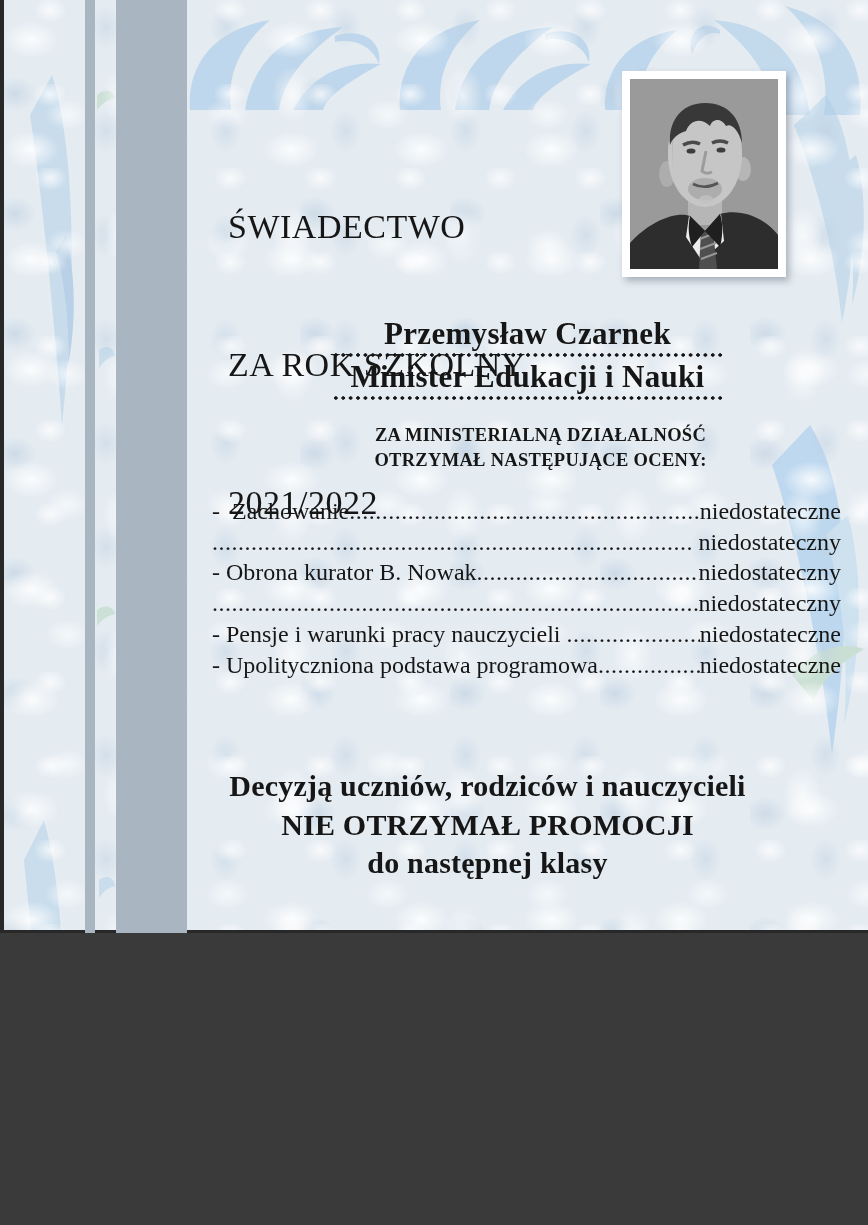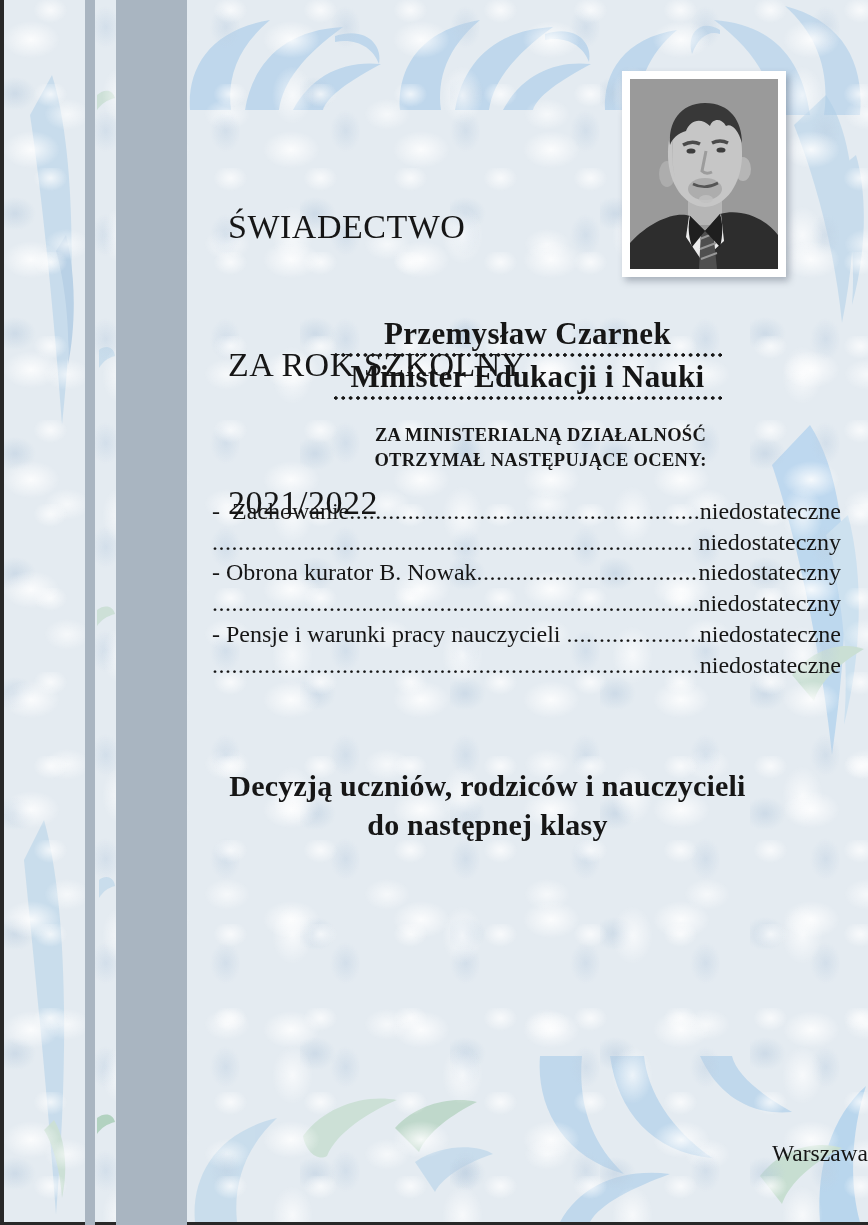--- a/index.html
+++ b/index.html
@@ -1,18 +1,18 @@
 <!DOCTYPE html>
 <html lang="pl"><head>
 <meta charset="utf-8">
 <style>
   html,body{margin:0;padding:0;background:#3a3a3a;}
   .page{
     position:relative;
-    width:868px;height:1225px;
+    width:868px;height:933px;
     margin:0 auto;
     background:#e4ebf1;
     overflow:hidden;
     font-family:"Liberation Serif","DejaVu Serif",serif;
     color:#161616;
   }
   
   .swirl{position:absolute;z-index:1;}
   .marble{
     position:absolute;inset:0;z-index:2;pointer-events:none;
@@ -237,27 +237,29 @@
     <div class="grade-row">
       <span class="grade-dots">................................................................................................................................................</span>
       <span class="grade-value">niedostateczny</span>
     </div>
     <div class="grade-row">
       <span class="grade-label">- Pensje i warunki pracy nauczycieli </span>
       <span class="grade-dots">................................................................................................................................................</span>
       <span class="grade-value">niedostateczne</span>
     </div>
     <div class="grade-row">
+      <span class="grade-label">- Upolityczniona podstawa programowa</span>
       <span class="grade-dots">................................................................................................................................................</span>
       <span class="grade-value">niedostateczne</span>
     </div>
   </div>
 
   <div class="verdict">
     <div>Decyzją uczniów, rodziców i nauczycieli</div>
+    <div>NIE OTRZYMAŁ PROMOCJI</div>
     <div>do następnej klasy</div>
   </div>
 
   <div class="footer">
     <div>Warszawa</div>
   </div>
 
 </div>
 
 </body></html>

